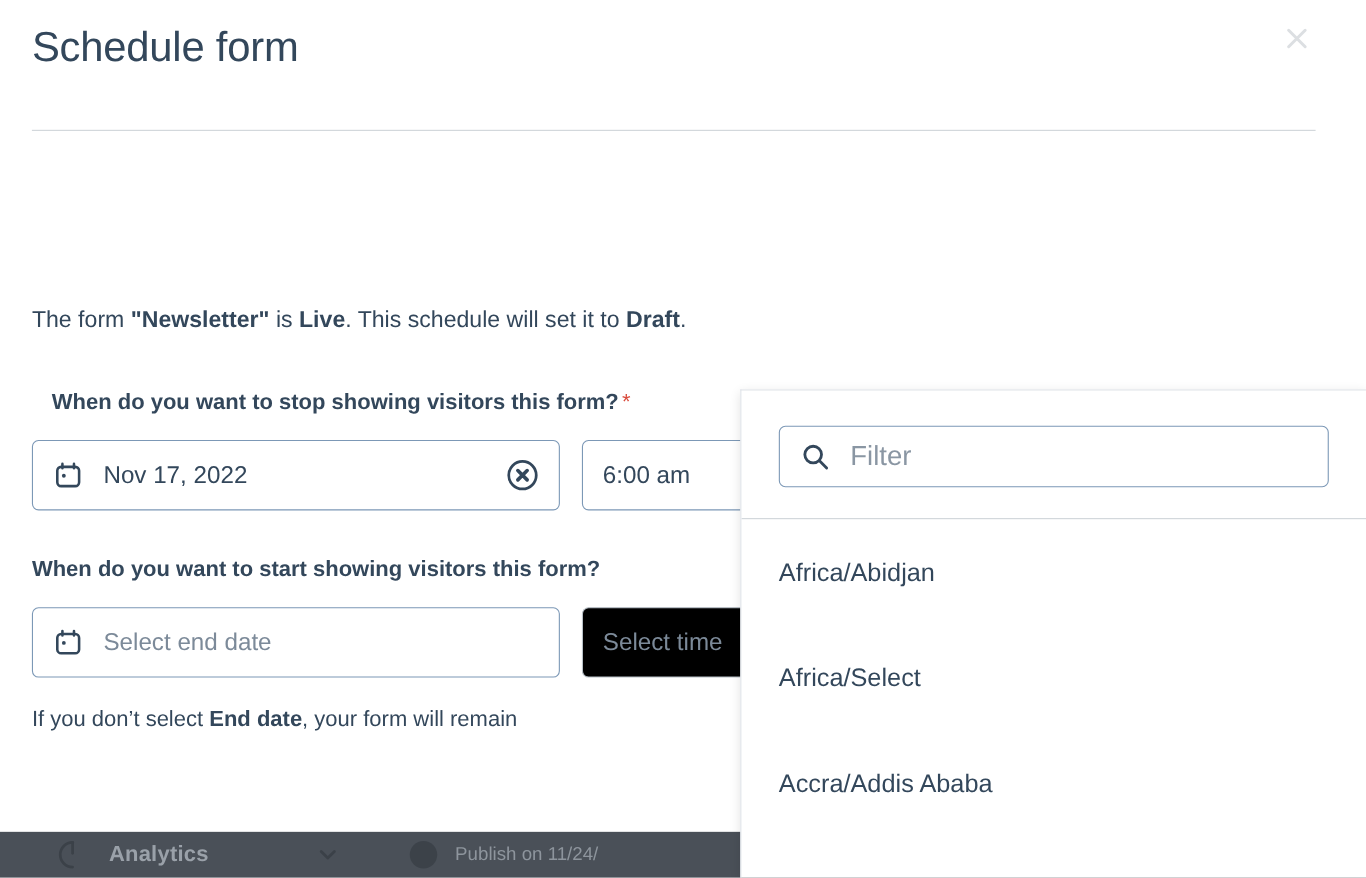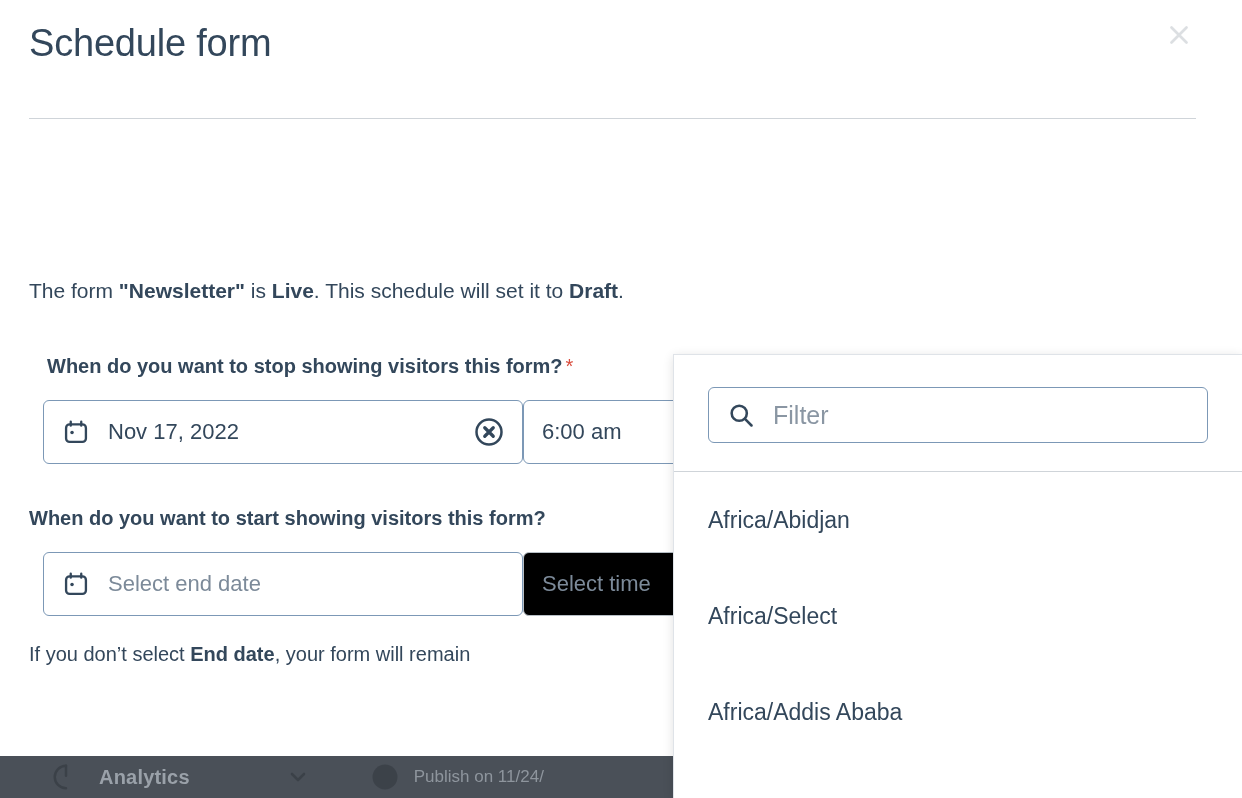--- a/index.html
+++ b/index.html
@@ -71,21 +71,21 @@
   .q-label.q2 { top: 388px; }
   .req-star { color: #d94c3d; font-weight: normal; margin-left: 3px; }
 
   .helper {
     position: absolute; left: 29px; top: 524px;
     font-size: 20px; color: #33475b; white-space: nowrap;
   }
   .helper b { font-weight: bold; }
 
   
-  .field-row { position: absolute; left: 43px; display: flex; }
+  .field-row { position: absolute; left: 29px; display: flex; gap: 20px; }
   .field-row.r1 { top: 281px; }
   .field-row.r2 { top: 433px; }
 
   .field {
     height: 64px; border: 1px solid #7c98b6; border-radius: 6px;
     background: #ffffff; display: flex; align-items: center;
     padding: 0 18px; position: relative;
   }
   .field.date  { width: 480px; gap: 18px; }
   .field.time  { width: 240px; justify-content: space-between; }
@@ -271,17 +271,17 @@
             <path d="M15.4 15.4L21 21" stroke-linecap="round"></path>
           </svg>
         </span>
         <input type="text" placeholder="Filter" style="">
       </div>
     </div>
     <div class="dd-sep"></div>
     <div class="dd-list">
       <div class="dd-item">Africa/Abidjan</div>
       <div class="dd-item">Africa/Select</div>
-      <div class="dd-item">Africa/Addis Ababa</div>
+      <div class="dd-item">Accra/Addis Ababa</div>
     </div>
   </div>
 
 </div>
 
 </body></html>

